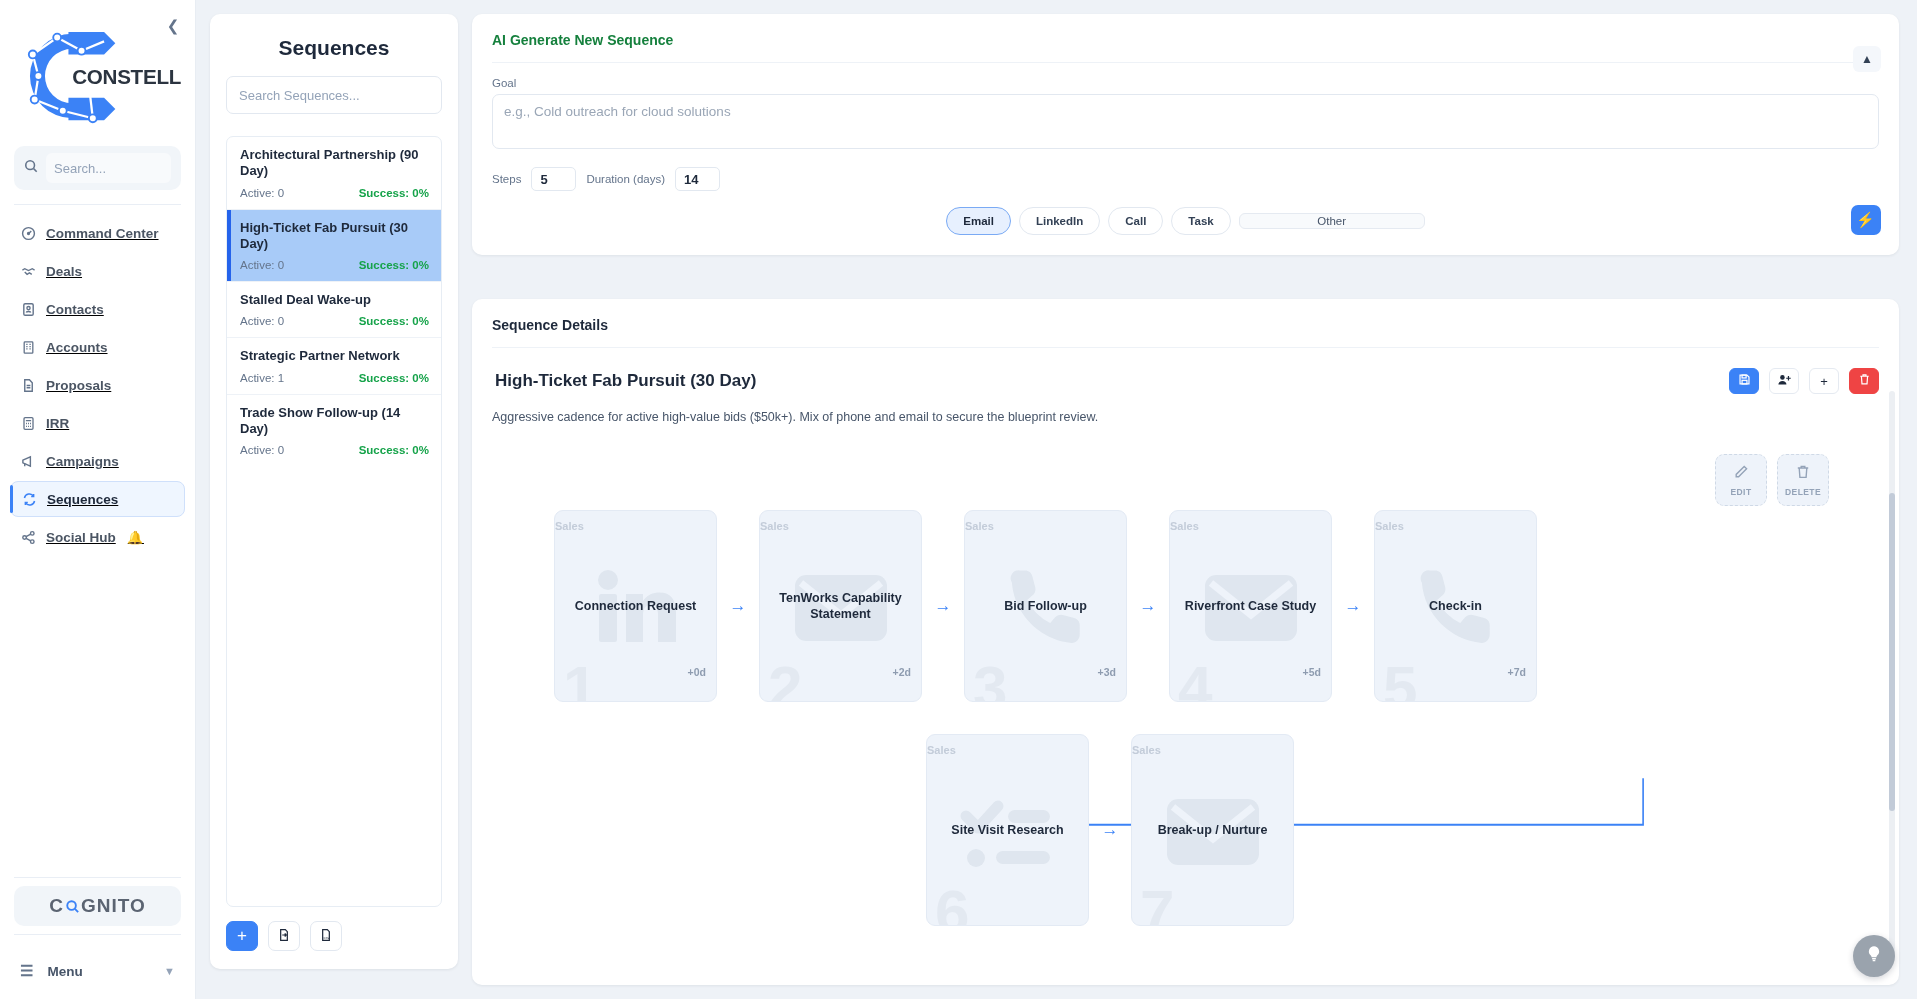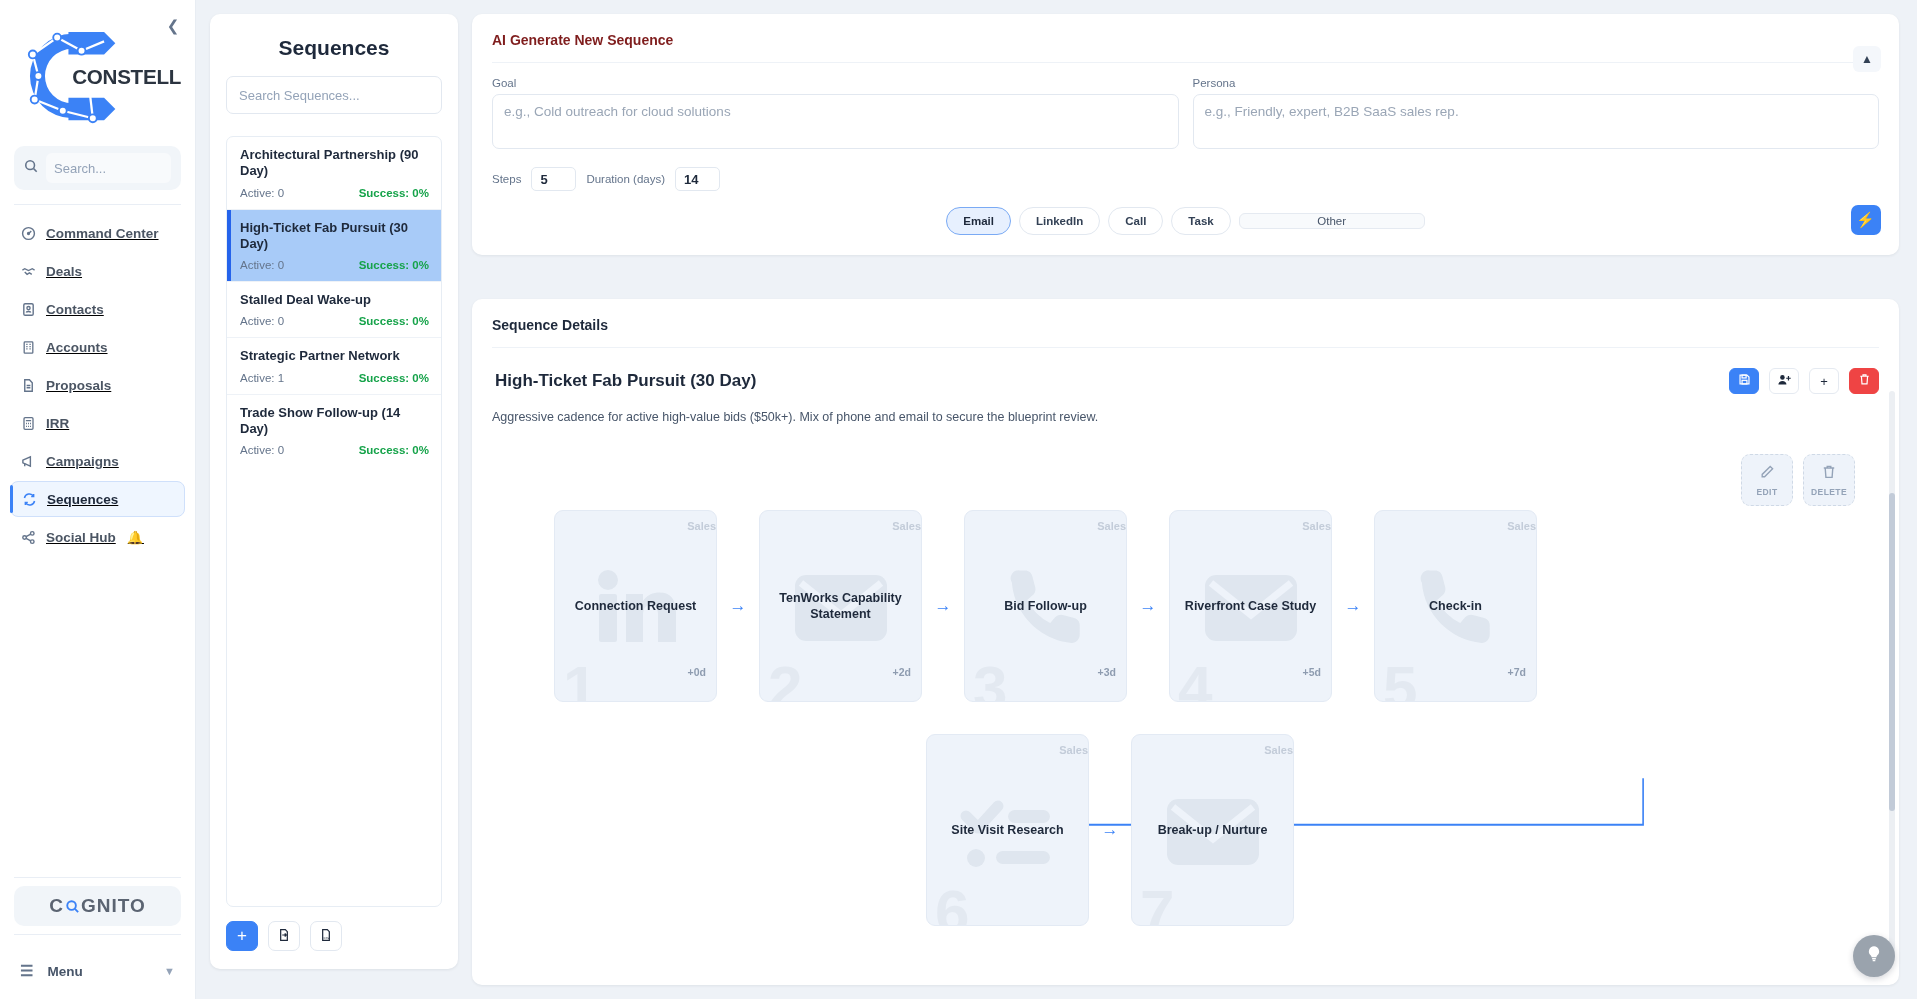--- a/index.html
+++ b/index.html
@@ -96,21 +96,21 @@
     border:1px solid #e2e8f0; background:#fff; color:#334155; font-size:14px; cursor:pointer;
   }
   .tbtn.primary { background:#3b82f6; border-color:#3b82f6; color:#fff; font-size:17px; }
 
   
   .main { flex:1 1 auto; padding: 14px 18px 14px 14px; display:flex; flex-direction:column; gap:14px; min-width:0; }
   .card { background:#fff; border-radius:10px; box-shadow: 0 1px 3px rgba(15,23,42,.07); }
 
   
   .ai-card { padding: 18px 20px 20px; position:relative; }
-  .ai-head { font-size:14px; font-weight:700; color:#7f1d1d; padding-bottom:14px; border-bottom:1px solid #eef2f7; }
+  .ai-head { font-size:14px; font-weight:700; color:#15803d; padding-bottom:14px; border-bottom:1px solid #eef2f7; }
   .chev-btn {
     position:absolute; right:18px; top:32px; width:28px; height:26px; border-radius:6px;
     background:#f4f7fb; display:flex; align-items:center; justify-content:center; color:#334155;
     font-size:12px; cursor:pointer;
   }
   .field-row { display:flex; gap:14px; margin-top:14px; }
   .field { flex:1 1 0; min-width:0; }
   .field-label { font-size:11.5px; color:#64748b; margin-bottom:5px; }
   .ta {
     width:100%; height:55px; border:1px solid #e2e8f0; border-radius:7px;
@@ -152,35 +152,35 @@
   }
   .ibtn {
     width:30px; height:26px; border-radius:6px; border:1px solid #e5eaf1; background:#fff;
     display:flex; align-items:center; justify-content:center; cursor:pointer; color:#1e293b; font-size:13px;
   }
   .ibtn.blue { background:#3b82f6; border-color:#3b82f6; color:#fff; }
   .ibtn.red { background:#ef4444; border-color:#ef4444; color:#fff; }
   .det-desc { margin-top:12px; font-size:12.5px; color:#475569; }
 
   .flow { position:relative; margin-top:18px; flex:1 1 auto; }
-  .editdel { position:absolute; right:24px; top:12px; display:flex; gap:10px; }
+  .editdel { position:absolute; right:50px; top:12px; display:flex; gap:10px; }
   .ghost-btn {
     width:52px; height:52px; border-radius:9px; background:#eef3fa; border:1px dashed #cfd9e6;
     display:flex; flex-direction:column; align-items:center; justify-content:center; gap:3px;
     color:#94a3b8; cursor:pointer;
   }
   .ghost-btn .gl { font-size:8.5px; font-weight:700; letter-spacing:.4px; }
 
   .row { display:flex; align-items:center; gap:0; margin-top:68px; padding-left:62px; }
   .arrow { width:42px; text-align:center; color:#3b82f6; font-size:17px; flex:0 0 42px; }
   .step {
     width:163px; height:192px; background:#eef3fa; border:1px solid #e3eaf4; border-radius:9px;
     position:relative; overflow:hidden; flex:0 0 163px; cursor:pointer;
   }
-  .step .tag { text-align:right; font-size:11px; color:#c3ccd9; font-weight:700; margin-top:9px; }
+  .step .tag { text-align:left; font-size:11px; color:#c3ccd9; font-weight:700; margin-top:9px; }
   .step .wm {
     position:absolute; left:50%; top:52%; transform:translate(-50%,-50%);
     color:#dfe6ef; opacity:.95;
   }
   .step .num {
     position:absolute; left:8px; bottom:-18px; font-size:62px; font-weight:700; color:#e3e9f1; line-height:1;
   }
   .step .lbl {
     position:absolute; left:10px; right:10px; top:50%; transform:translateY(-50%);
     text-align:center; font-size:12.5px; font-weight:700; color:#1e293b; z-index:2; line-height:1.3;
@@ -431,24 +431,20 @@
 
     <section class="card ai-card">
       <div class="ai-head">AI Generate New Sequence</div>
       <div class="chev-btn">▲</div>
 
       <div class="field-row">
         <div class="field">
           <div class="field-label">Goal</div>
           <textarea class="ta" placeholder="e.g., Cold outreach for cloud solutions" style=""></textarea>
         </div>
-        <div class="field">
-          <div class="field-label">Persona</div>
-          <textarea class="ta" placeholder="e.g., Friendly, expert, B2B SaaS sales rep." style=""></textarea>
-        </div>
       </div>
 
       <div class="nums">
         <span>Steps</span>
         <input class="numbox" value="5" style="">
         <span>Duration (days)</span>
         <input class="numbox" value="14" style="">
       </div>
 
       <div class="chips">

